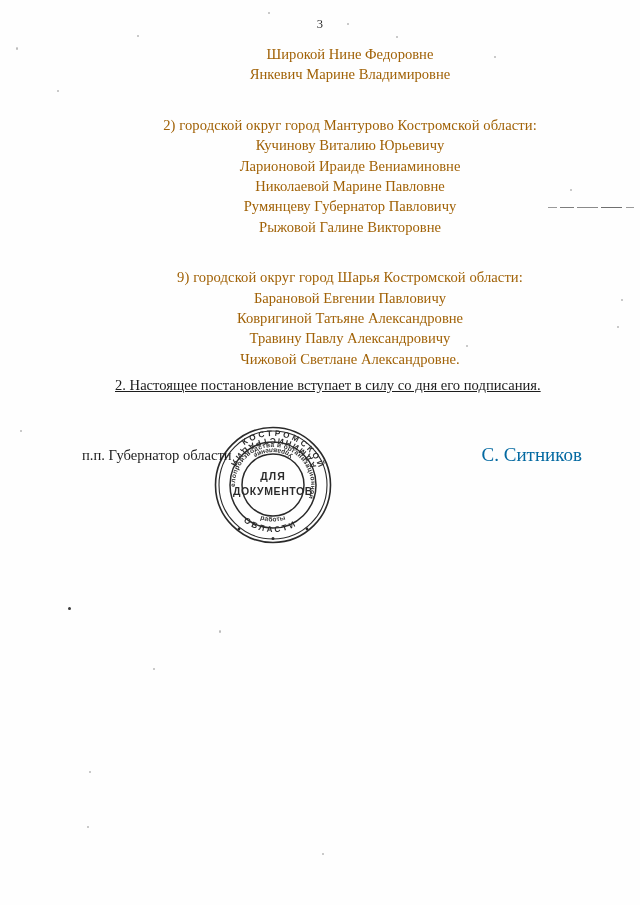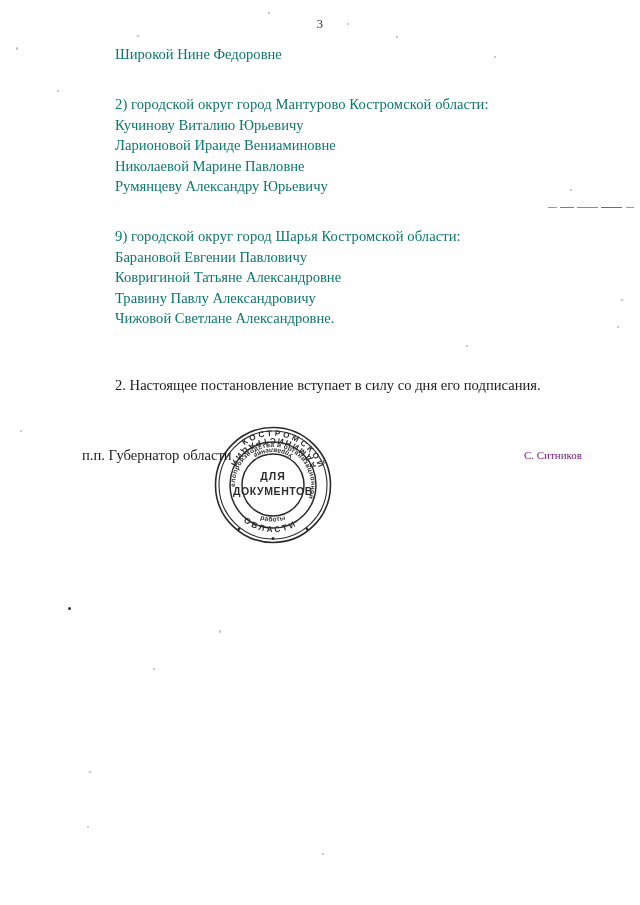--- a/index.html
+++ b/index.html
@@ -47,34 +47,36 @@
   .para {
     margin: 0 0 0 0;
   }
   .para.gap {
     margin-top: 30px;
   }
   .line {
     font-size: 14.6px;
     line-height: 20.4px;
     white-space: nowrap;
-    color: #0f766e;
+    color: #a16207;
+    text-align: center;
   }
   .line.heading {
     letter-spacing: .08px;
   }
 
   .closing {
     position: absolute;
     left: 115px;
     top: 375px;
     font-size: 14.6px;
     line-height: 20.4px;
     white-space: nowrap;
     color: #1d1d1d;
+    text-decoration: underline;
   }
 
   
   .signature-row {
     position: absolute;
     left: 82px;
     top: 445px;
     width: 500px;
     height: 22px;
   }
@@ -84,24 +86,24 @@
     top: 0;
     font-size: 14.6px;
     line-height: 20px;
     white-space: nowrap;
     color: #1d1d1d;
   }
   .sig-right {
     position: absolute;
     right: 0;
     top: 0;
-    font-size: 11px;
+    font-size: 19px;
     line-height: 20px;
     white-space: nowrap;
-    color: #701a75;
+    color: #0369a1;
   }
 
   
   .stamp {
     position: absolute;
     left: 214px;
     top: 426px;
     width: 118px;
     height: 118px;
     pointer-events: none;
@@ -150,28 +152,30 @@
 <body>
 
 <div class="page">
 
   <div class="page-number">3</div>
 
   <div class="content">
 
     <div class="para">
       <div class="line">Широкой Нине Федоровне</div>
+      <div class="line">Янкевич Марине Владимировне</div>
     </div>
 
     <div class="para gap">
       <div class="line heading">2) городской округ город Мантурово Костромской области:</div>
       <div class="line">Кучинову Виталию Юрьевичу</div>
       <div class="line">Ларионовой Ираиде Вениаминовне</div>
       <div class="line">Николаевой Марине Павловне</div>
-      <div class="line">Румянцеву Александру Юрьевичу</div>
+      <div class="line">Румянцеву Губернатор Павловичу</div>
+      <div class="line">Рыжовой Галине Викторовне</div>
     </div>
 
     <div class="para gap">
       <div class="line heading">9) городской округ город Шарья Костромской области:</div>
       <div class="line">Барановой Евгении Павловичу</div>
       <div class="line">Ковригиной Татьяне Александровне</div>
       <div class="line">Травину Павлу Александровичу</div>
       <div class="line">Чижовой Светлане Александровне.</div>
     </div>
 

